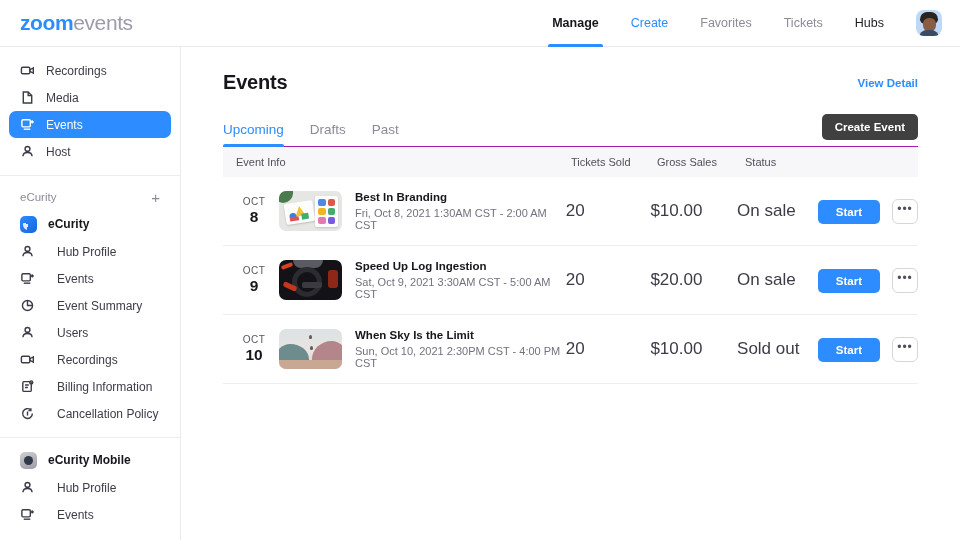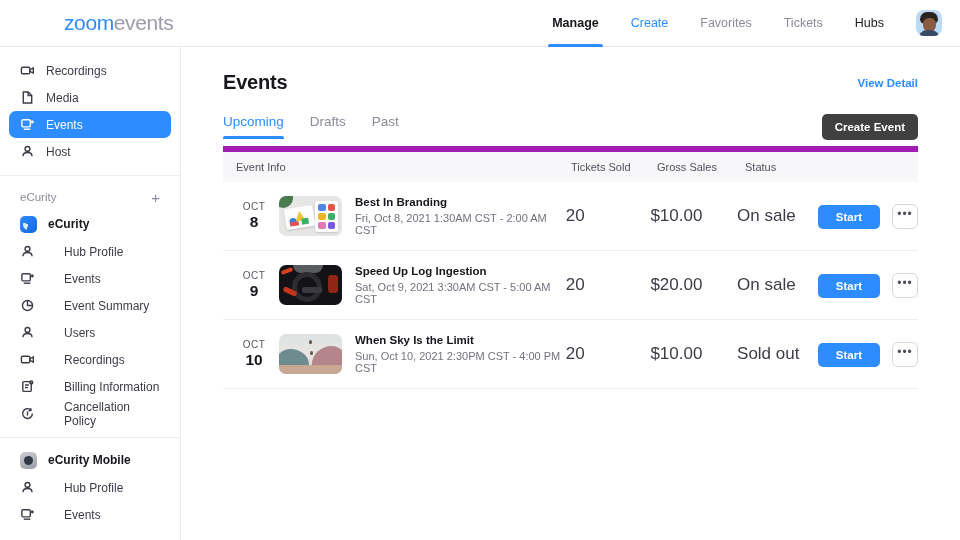--- a/index.html
+++ b/index.html
@@ -14,21 +14,21 @@
 
   
   .topbar {
     height: 47px; min-height: 47px;
     border-bottom: 1px solid #e9e9ee;
     display: flex; align-items: center;
     padding: 0 18px 0 20px;
     background: #fff;
   }
   .logo { display: flex; align-items: baseline; letter-spacing: -0.4px; }
-  .logo-zoom { font-size: 21px; font-weight: normal; color: #2D8CFF; margin-left: 44px; }
+  .logo-zoom { font-size: 21px; font-weight: bold; color: #2D8CFF; }
   .logo-events { font-size: 21px; font-weight: 300; color: #9b9bab; margin-left: 0px; }
   .topnav { margin-left: auto; display: flex; align-items: center; gap: 0px; height: 47px; }
   .navitem {
     font-size: 12.5px; color: #8b8b99; padding: 0 16px;
     height: 47px; display: flex; align-items: center; position: relative;
     cursor: pointer; white-space: nowrap;
   }
   .navitem.blue { color: #2D8CFF; }
   .navitem.dark { color: #1c1c23; }
   .navitem.active { color: #16161c; font-weight: bold; }
@@ -94,34 +94,34 @@
     border-radius: 50%;
     background: conic-gradient(from 200deg, #ffffff 0deg 90deg, transparent 90deg 360deg);
     opacity: .85;
   }
   .hubicon.mobile { background: linear-gradient(160deg, #cfcfd4 0%, #9a9aa3 100%); }
   .hubicon.mobile:after {
     content: ""; position: absolute; left: 4px; top: 4px; width: 9px; height: 9px;
     border-radius: 50%; background: #2f3a46;
   }
   .subrow {
-    display: flex; align-items: center; gap: 29px;
+    display: flex; align-items: center; gap: 22px;
     height: 27px; margin: 0 9px; padding: 0 11px;
     font-size: 12px; color: #3c3c47; cursor: pointer;
   }
   .subrow .ico { width: 15px; height: 15px; flex-shrink: 0; }
   .subrow .ico svg { stroke: #3c3c47; fill: none; stroke-width: 1.5; }
 
   
   .main { flex: 1; padding: 24px 42px 0 42px; min-width: 0; background: #fff; }
   .mainhead { display: flex; align-items: center; }
   .ptitle { font-size: 20px; font-weight: bold; color: #16161c; letter-spacing: -0.2px; }
   .viewdetail { margin-left: auto; font-size: 11.5px; font-weight: bold; color: #2D8CFF; cursor: pointer; }
 
-  .tabsrow { display: flex; align-items: flex-start; margin-top: 20px; border-bottom: 6px solid #a21caf; position: relative; padding-bottom: 0; }
+  .tabsrow { display: flex; align-items: flex-end; margin-top: 20px; border-bottom: 1px solid #a21caf; position: relative; padding-bottom: 0; }
   .tab {
     font-size: 13.5px; color: #8b8b99; padding: 0 0 9px 0; margin-right: 26px;
     cursor: pointer; position: relative;
   }
   .tab.active { color: #2D8CFF; }
   .tab.active:after {
     content: ""; position: absolute; left: 0; right: 0; bottom: -1px; height: 3px;
     background: #2D8CFF; border-radius: 2px 2px 0 0;
   }
   .createbtn {

